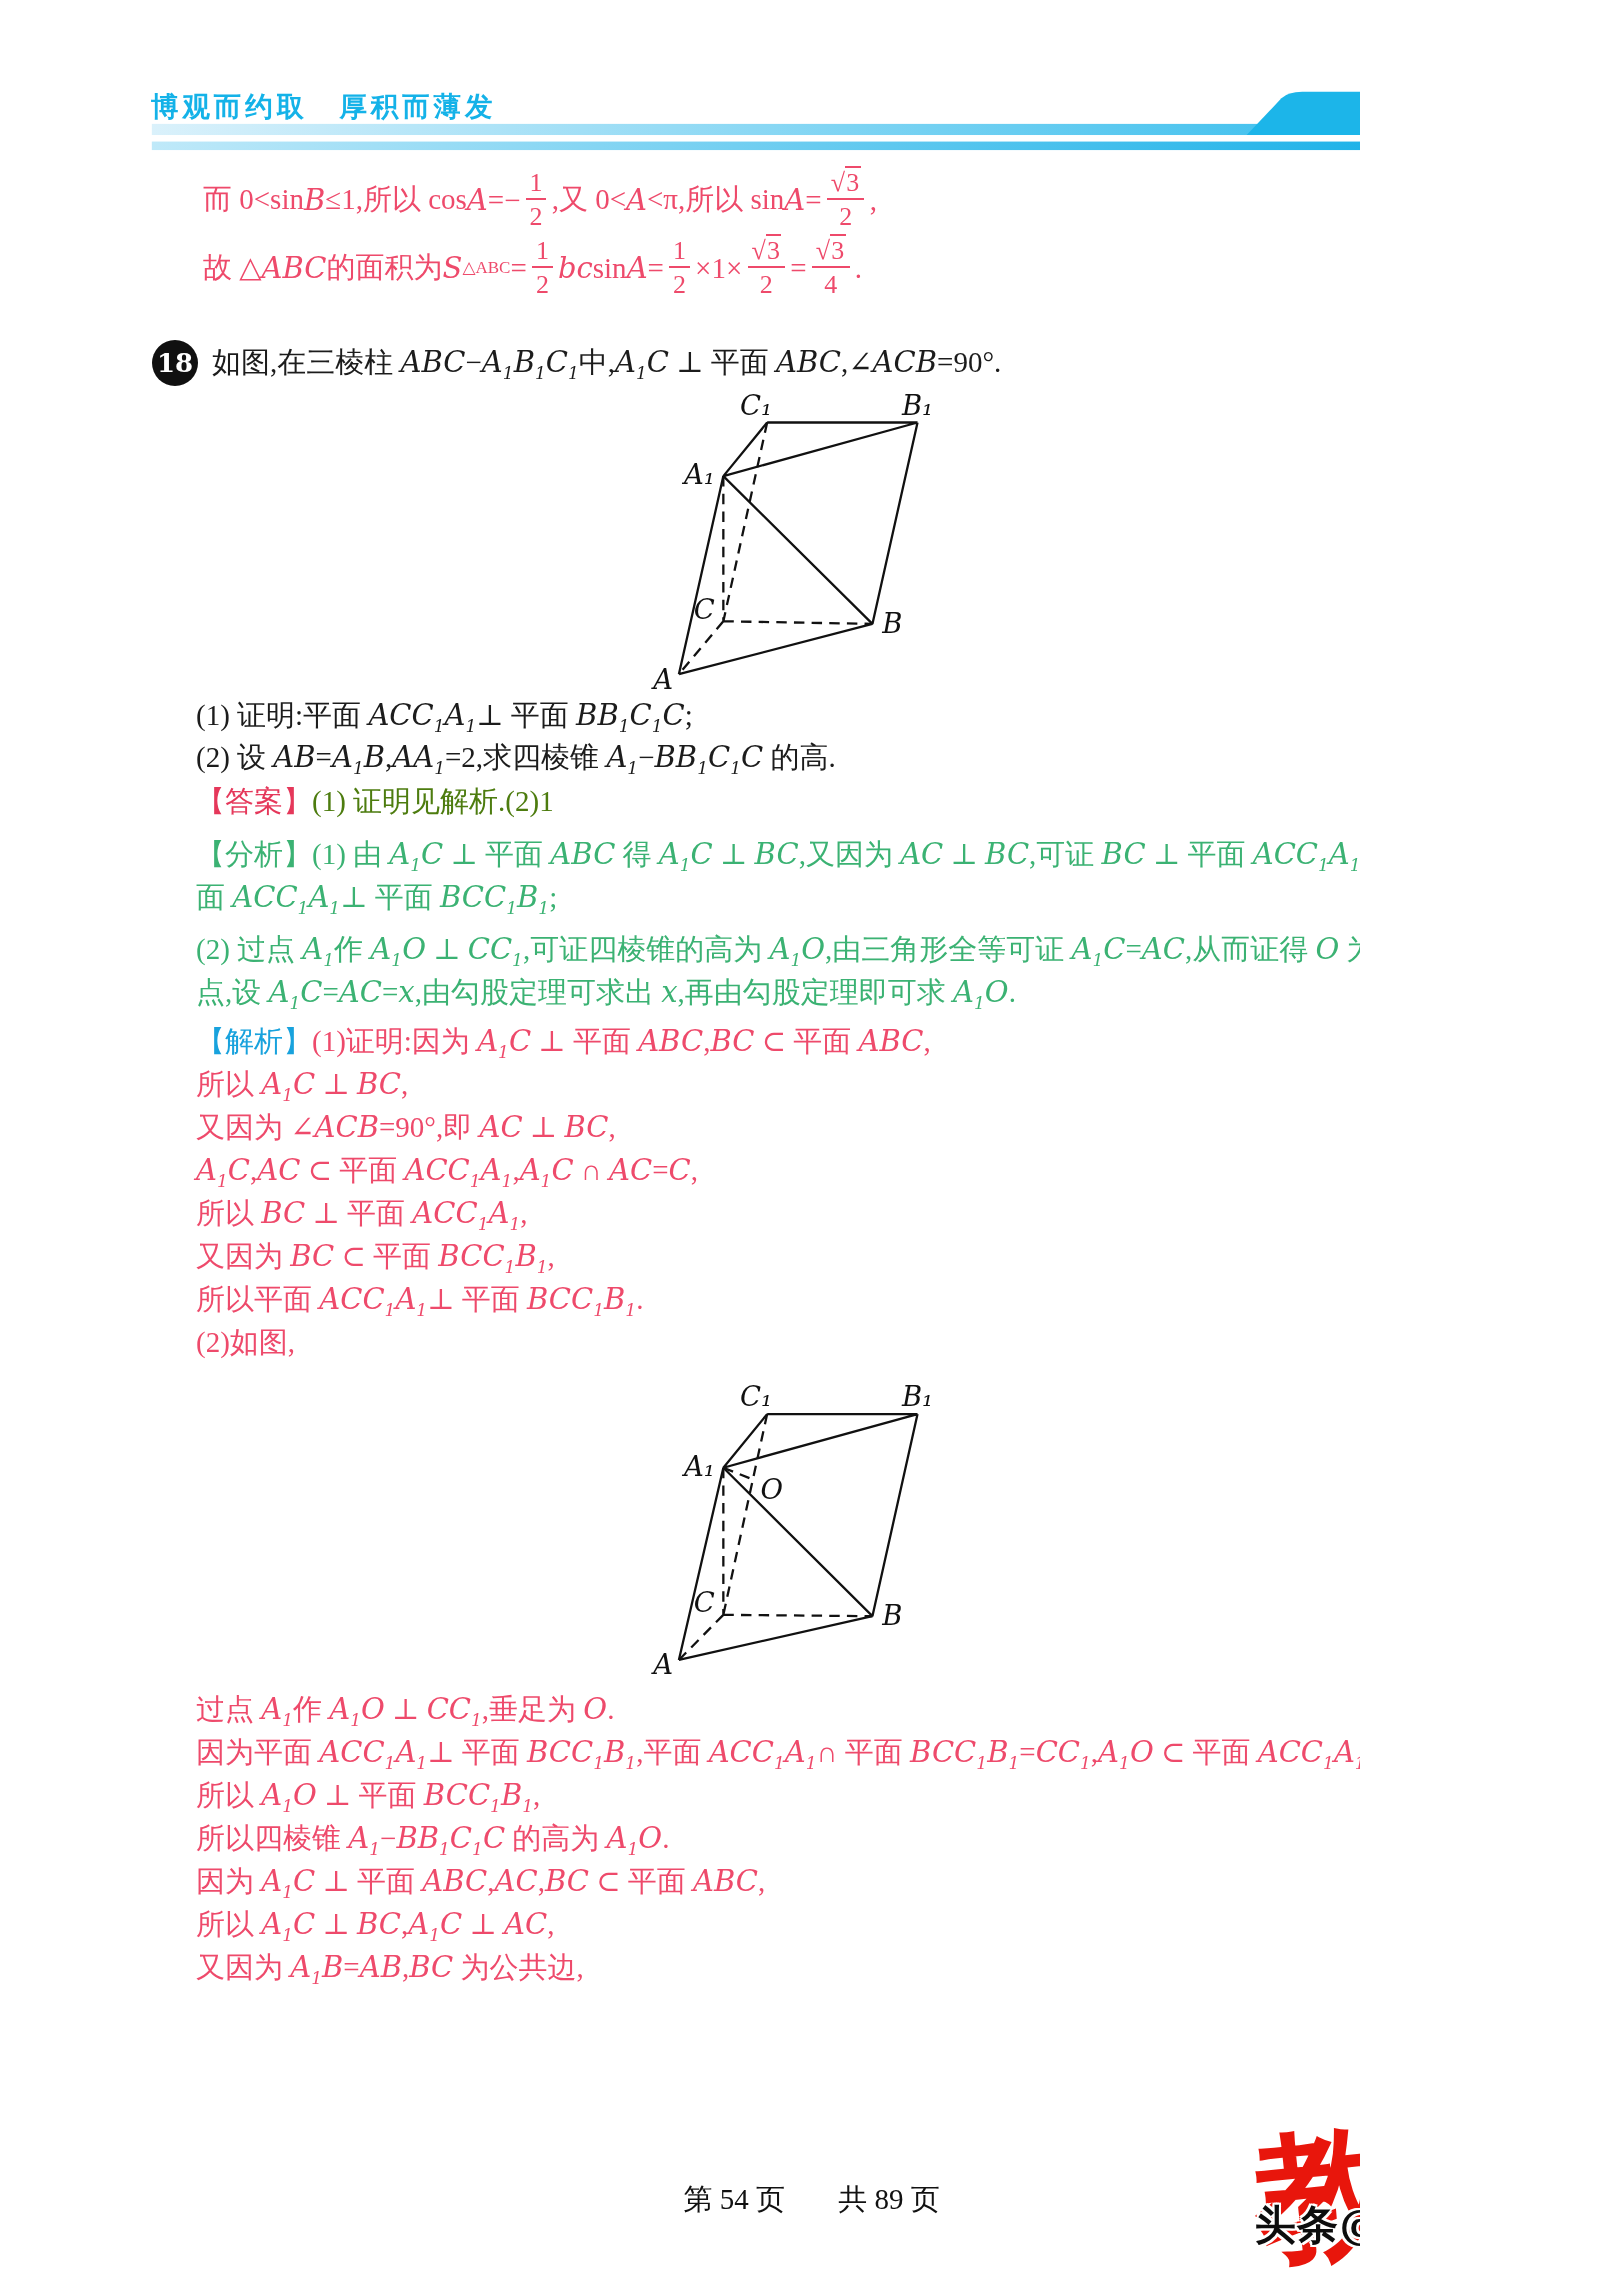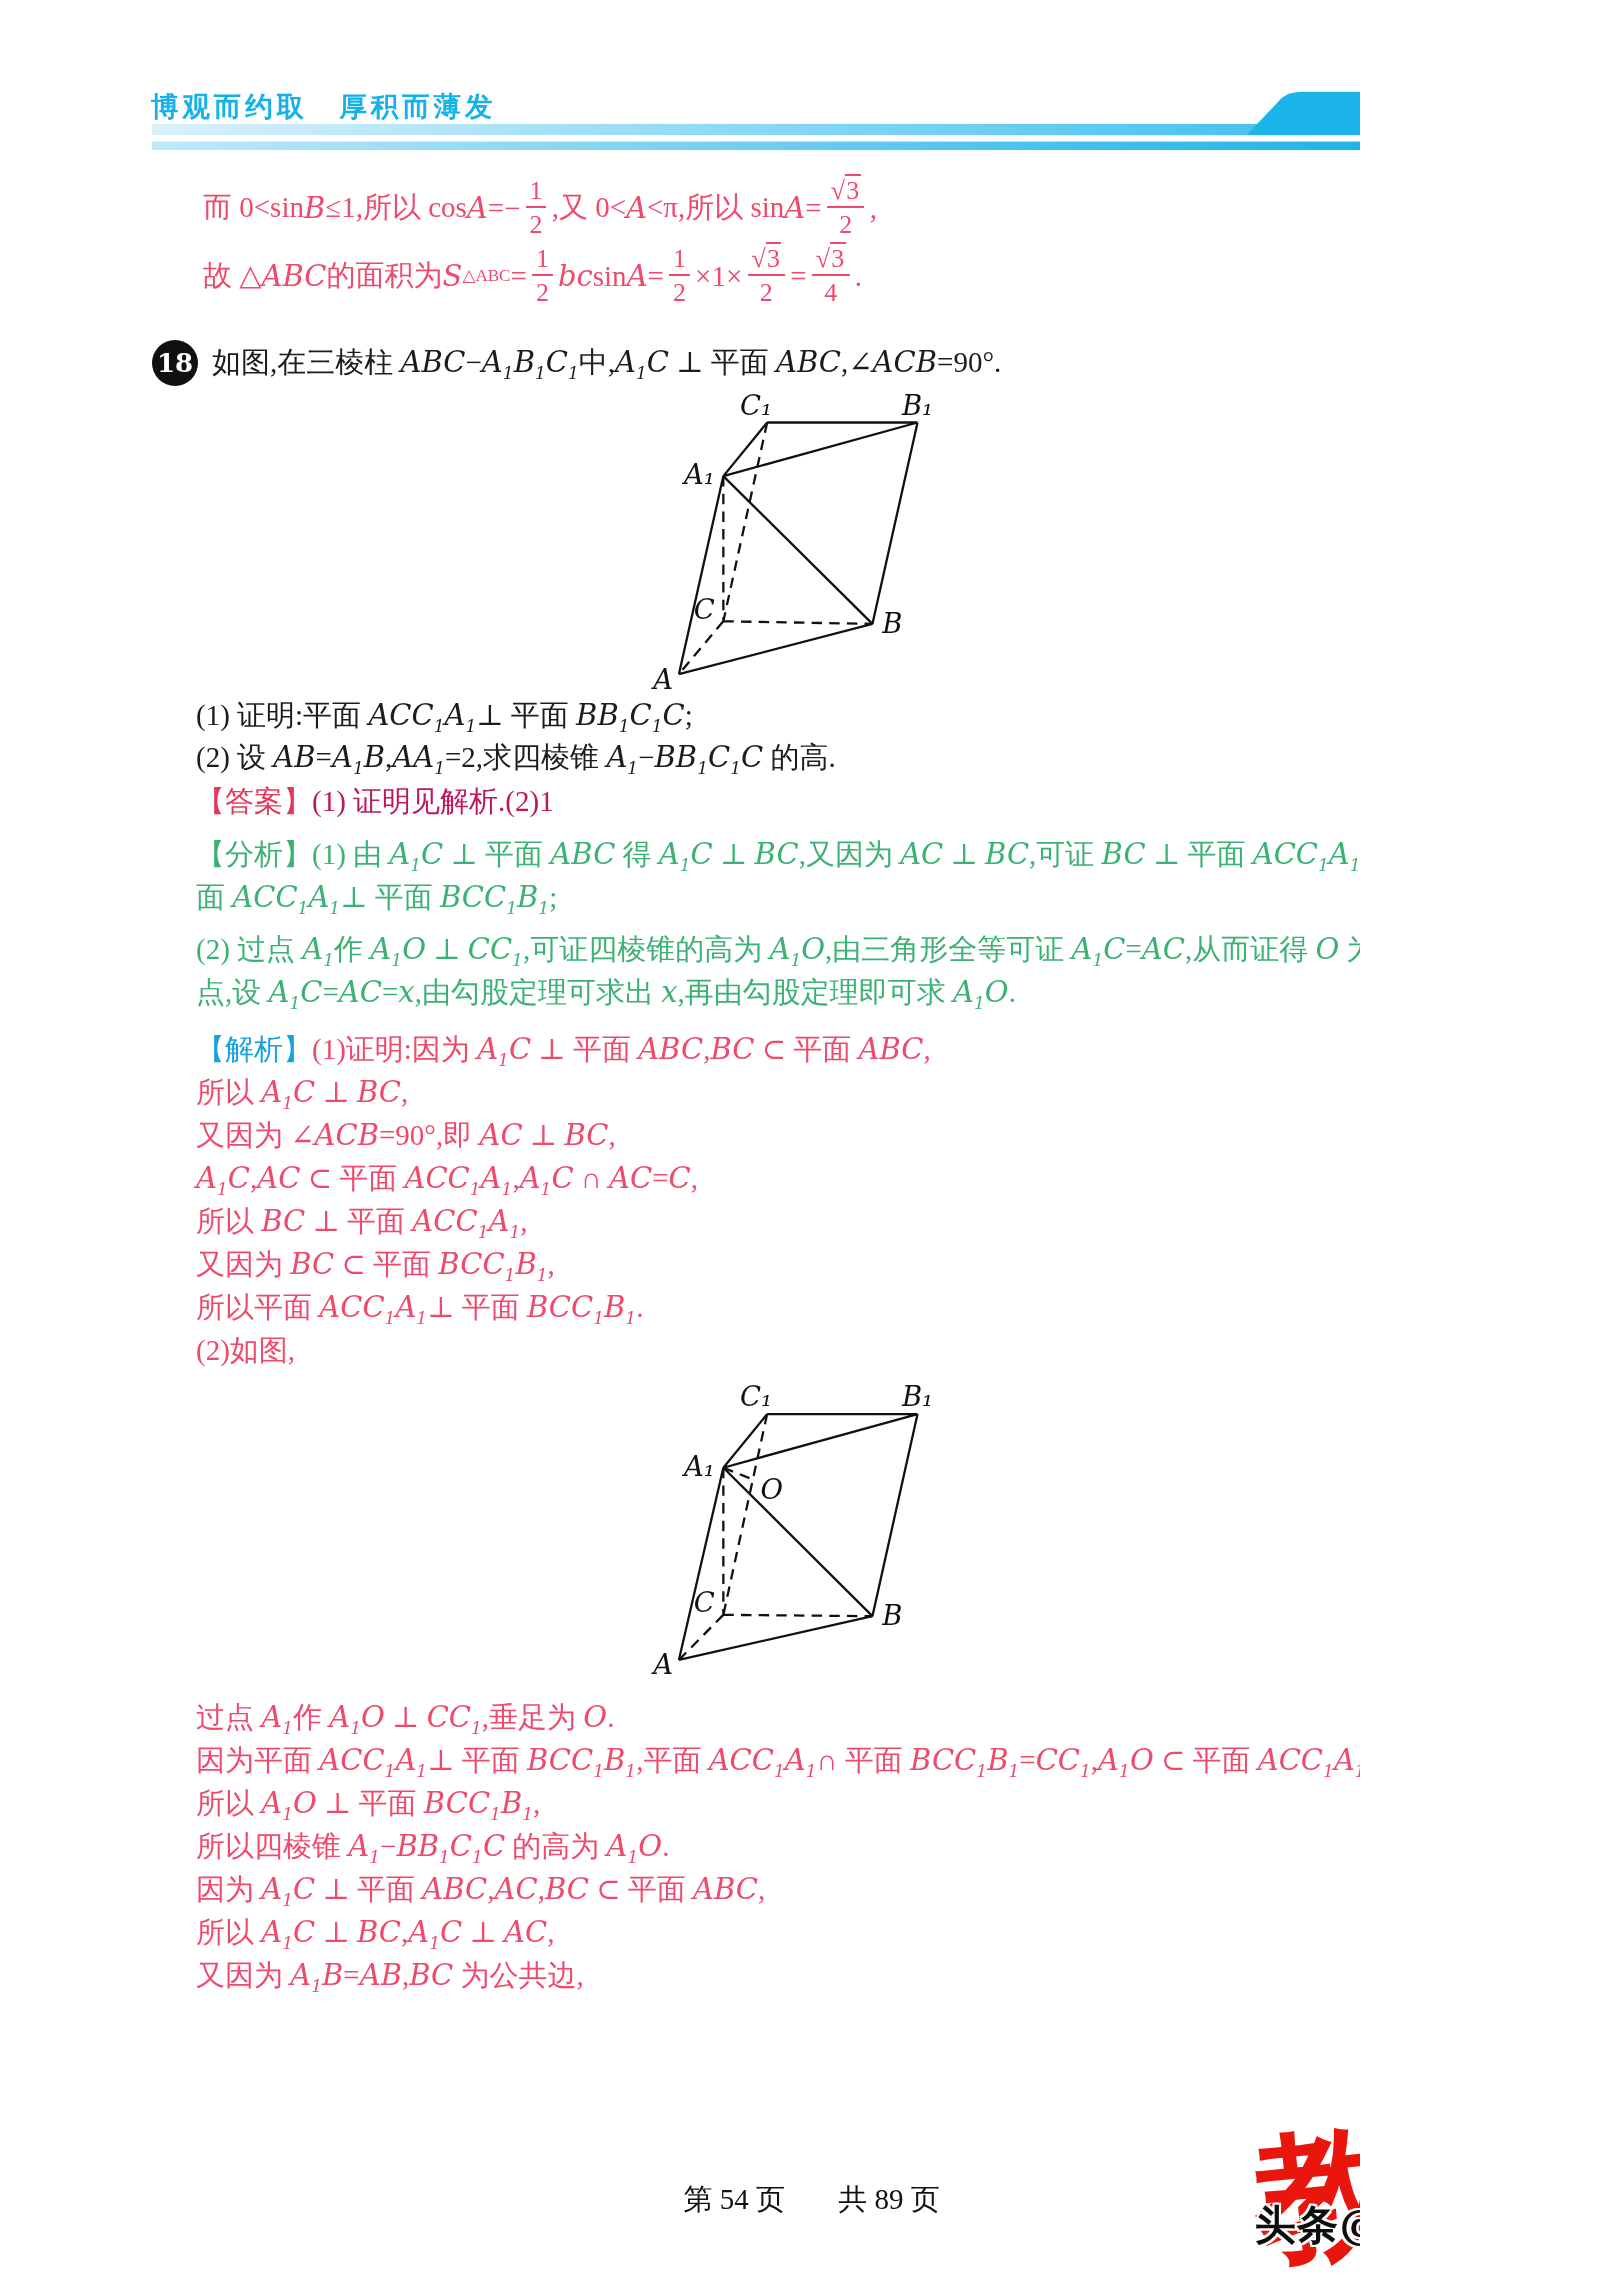--- a/index.html
+++ b/index.html
@@ -10,23 +10,23 @@
   
   .motto{font-family:"DejaVu Sans","Liberation Sans",sans-serif;font-weight:bold;
          font-size:27.5px;color:#14b2e8;letter-spacing:3.9px;white-space:nowrap;}
 
   
   .tline{white-space:nowrap;line-height:43px;font-size:29px;}
   .mv{font-family:"DejaVu Serif","Liberation Serif",serif;font-style:italic;}
   sub{font-size:17px;line-height:0;}
   .bsub{font-size:17px;font-style:normal;}
 
-  .pink{color:#ee4a6b;margin-top:8px;}
+  .pink{color:#ee4a6b;}
   .green{color:#3bb273;}
-  .blue{color:#be185d;}
+  .blue{color:#4d7c0f;}
   .black{color:#1c1c1c;}
   .lbl-red{color:#e5375a;}
   .lbl-blue{color:#18a2dd;}
 
   
   .mline{display:flex;align-items:center;height:72px;font-size:29px;white-space:nowrap;}
   .frac{display:inline-flex;flex-direction:column;align-items:center;vertical-align:middle;
         margin:0 5.2px;font-size:26px;line-height:1.15;}
   .fn{border-bottom:2px solid currentColor;padding:0 3.9px;}
   .fd{padding-top:1.3px;}

